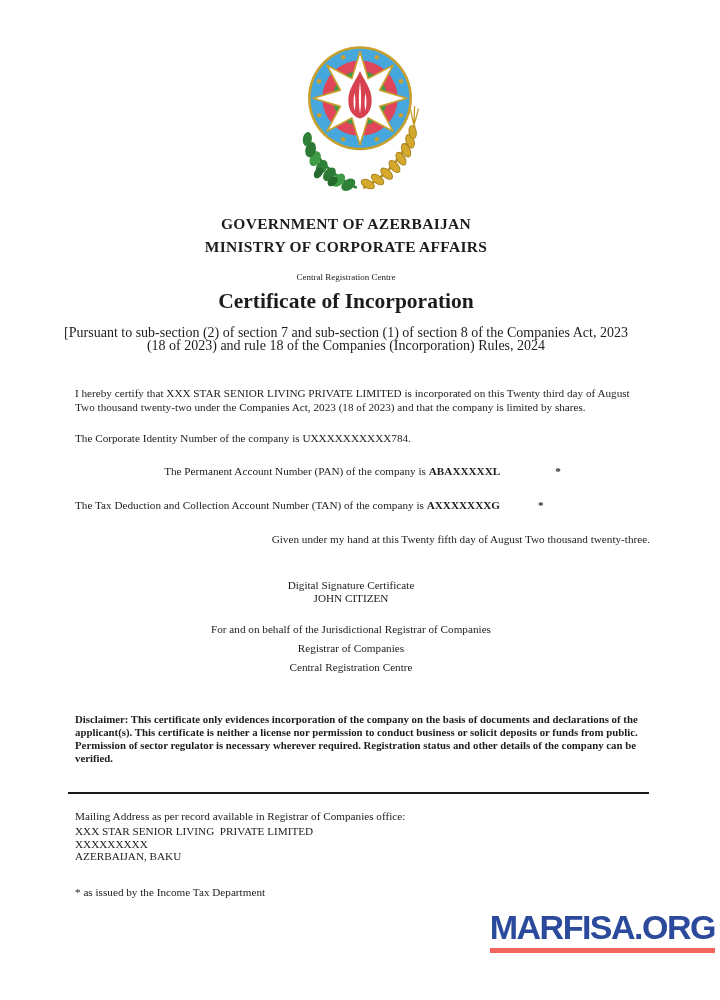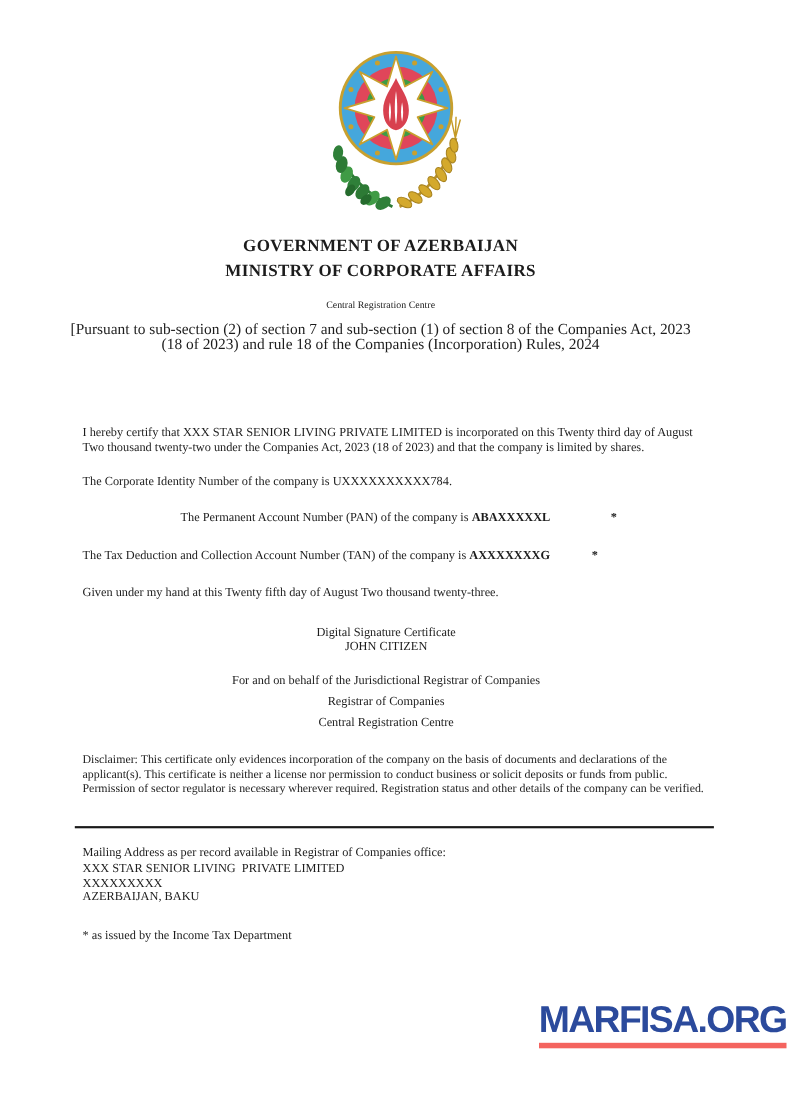--- a/index.html
+++ b/index.html
@@ -12,31 +12,31 @@
   .gov-line, .ministry-line { font-size:15.5px; font-weight:bold; line-height:23px; letter-spacing:.3px; }
   .crc-line { margin-top:14px; font-size:9px; color:#222; }
   .cert-title { margin-top:7px; font-size:21.5px; font-weight:bold; }
   .pursuant { margin:13px auto 0; width:578px; font-size:14px; line-height:12.5px; text-align:center; }
 
   .content { position:absolute; top:386px; left:75px; width:575px; font-size:11.2px; line-height:14px; }
   .p-certify { margin-bottom:17px; }
   .p-cin { margin-bottom:19px; }
   .p-pan { margin-bottom:20px;text-align:center; }
   .p-tan { margin-bottom:20px; }
-  .p-given { margin-bottom:23px; }
+  .p-given { margin-bottom:33px;text-align:right; }
   .bold-val { font-weight:bold; }
   .asterisk-pan { display:inline-block; margin-left:55px; font-weight:bold; }
   .asterisk-tan { display:inline-block; margin-left:38px; font-weight:bold; }
 
   .sig-block { text-align:center; padding-right:23px; }
   .sig-dsc { line-height:13px; }
   .sig-behalf { margin-top:15px; }
   .sig-behalf > div { line-height:19px; }
 
-  .disclaimer { margin-top:18px; font-size:10.8px; line-height:13px; }
+  .disclaimer { margin-top:36px; font-size:10.8px; line-height:13px;font-weight:bold; }
 
   .rule { margin:27px 0 0 -7px; width:581px; border:none; border-top:2.5px solid #1a1a1a; }
 
   .mailing-heading { margin-top:15px; }
   .address-block { margin-top:2px; line-height:12.5px; }
   .address-block div { white-space:pre-wrap; }
   .footnote { margin-top:22px; }
 
   .site-logo { position:absolute; top:910px; right:5px; }
   .site-logo .logo-text {
@@ -102,20 +102,21 @@
       <path d="M91.5,92 C89.5,101 89.5,111 91.5,119 C93.5,111 93.5,101 91.5,92 Z" fill="#ffffff"></path>
       <path d="M108.5,92 C106.5,101 106.5,111 108.5,119 C110.5,111 110.5,101 108.5,92 Z" fill="#ffffff"></path>
     </g>
   </svg>
 </div>
 
 <div class="header-block">
   <div class="gov-line">GOVERNMENT OF AZERBAIJAN</div>
   <div class="ministry-line">MINISTRY OF CORPORATE AFFAIRS</div>
   <div class="crc-line">Central Registration Centre</div>
+  <div class="cert-title">Certificate of Incorporation</div>
   <div class="pursuant">[Pursuant to sub-section (2) of section 7 and sub-section (1) of section 8 of the Companies Act, 2023 (18 of 2023) and rule 18 of the Companies (Incorporation) Rules, 2024</div>
 </div>
 
 <div class="content">
   <p class="p-certify">I hereby certify that XXX STAR SENIOR LIVING PRIVATE LIMITED is incorporated on this Twenty third day of August Two thousand twenty-two under the Companies Act, 2023 (18 of 2023) and that the company is limited by shares.</p>
 
   <p class="p-cin">The Corporate Identity Number of the company is UXXXXXXXXXX784.</p>
 
   <p class="p-pan"><span>The Permanent Account Number (PAN) of the company is </span><span class="bold-val">ABAXXXXXL</span><span class="asterisk-pan">*</span></p>
 

